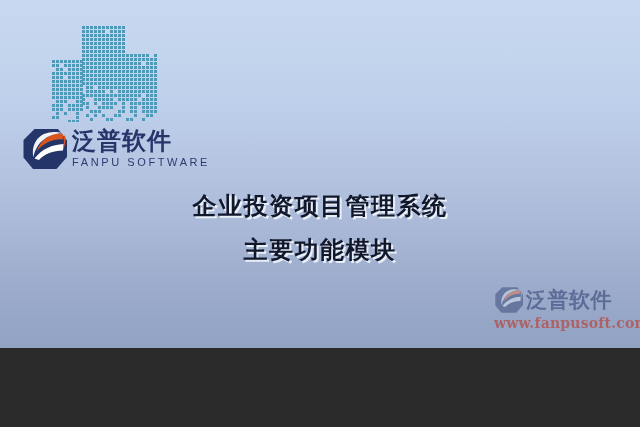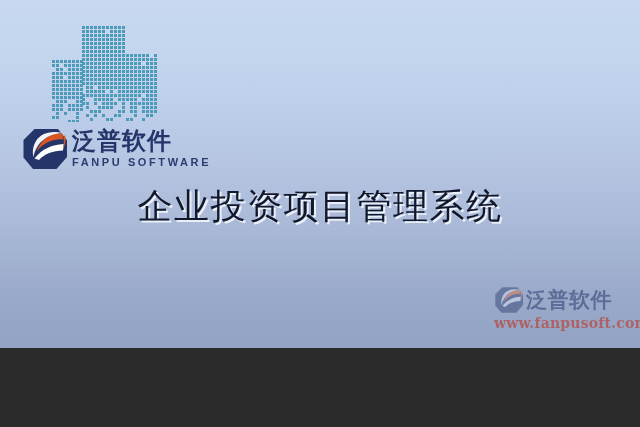--- a/index.html
+++ b/index.html
@@ -60,41 +60,41 @@
     font-size: 24px;
     font-weight: 700;
     color: #24356a;
     letter-spacing: 1px;
     line-height: 1.05;
     white-space: nowrap;
   }
   #logo-en {
     font-family: "Liberation Sans", sans-serif;
     font-size: 11px;
-    font-weight: 700;
+    font-weight: 400;
     color: #2c3c70;
     letter-spacing: 2.6px;
     line-height: 1.2;
     margin-top: 2px;
     white-space: nowrap;
     text-align: right;
   }
 
   
   #title-block {
     position: absolute;
     left: 0;
     top: 184px;
     width: 640px;
     text-align: center;
   }
   .title-line {
     font-family: "DejaVu Serif", "Liberation Serif", serif;
-    font-size: 35px;
-    font-weight: 400;
+    font-size: 24px;
+    font-weight: 700;
     color: #12182c;
     letter-spacing: 1.5px;
     line-height: 44px;
     text-shadow: 2px 2px 0 rgba(245, 248, 253, 0.85);
     white-space: nowrap;
   }
 
   
   #watermark {
     position: absolute;
@@ -646,20 +646,21 @@
       </svg>
     </div>
     <div id="logo-text-block">
       <div id="logo-cn">泛普软件</div>
       <div id="logo-en">FANPU SOFTWARE</div>
     </div>
   </div>
 
   <div id="title-block">
     <div class="title-line">企业投资项目管理系统</div>
+    <div class="title-line">主要功能模块</div>
   </div>
 
   <div id="watermark">
     <div id="wm-row">
       <div id="wm-mark">
         <svg width="30" height="28" viewBox="0 0 46 44" xmlns="http://www.w3.org/2000/svg">
           <path d="M12.5 2 L36 2 L45 13.5 L45 30 L34.5 42 L11 42 L1.5 30.5 L1.5 13 Z" fill="#3d4f7e"></path>
           <path d="M40.5 6.5 C28 5.5 18.5 13 14.5 24.5 C22 15.5 32 11.5 41.5 12.5 Z" fill="#d9754f"></path>
           <path d="M41.5 9 C41.5 9 43 17 40 24 C44 18 44 11.5 43 8.5 Z" fill="#d9754f"></path>
           <path d="M40.5 6.2 C25.5 6.2 14 16 11.5 30 C11.5 30 9 22 14 14 C19.5 5.5 31 3.6 40.5 6.2 Z" fill="#d3dced" opacity="0.95"></path>

